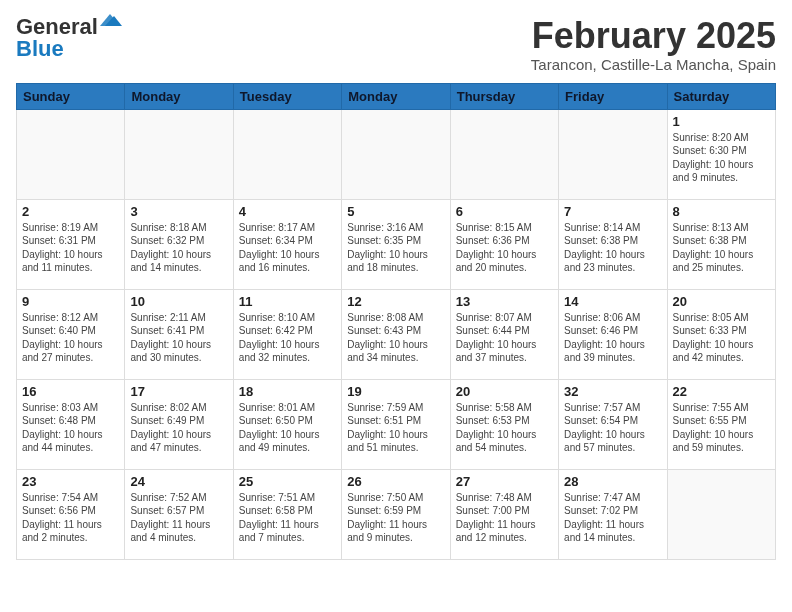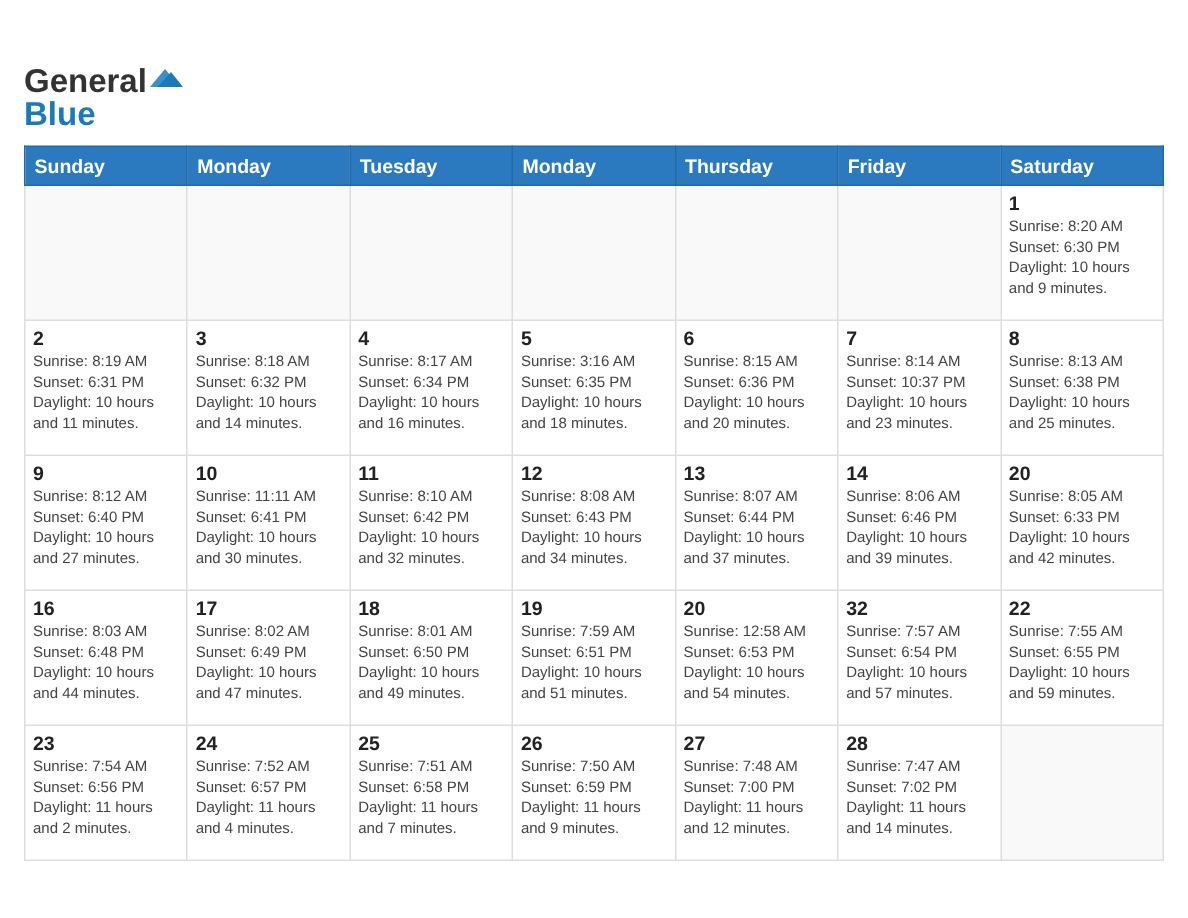--- a/index.html
+++ b/index.html
@@ -41,21 +41,21 @@
       font-size: 15px;
       color: #555;
     }
     .calendar {
       width: 100%;
       border-collapse: collapse;
       border: 1px solid #ccc;
     }
     .calendar th {
       background: #2b7abf;
-      color: #ffffff;
+      color: #0f172a;
       text-align: left;
       padding: 5px 6px;
       font-size: 13px;
       font-weight: bold;
       border: 1px solid #2169a8;
     }
     .calendar td {
       vertical-align: top;
       padding: 4px 5px;
       border: 1px solid #ddd;
@@ -79,28 +79,32 @@
       font-size: 10px;
       color: #444;
       line-height: 1.35;
     }
   </style>
 </head>
 <body>
 
 <div class="header">
   <div class="logo">
-    <div style="display:flex;align-items:center;margin-top:27px;">
+    <div style="display:flex;align-items:flex-start;">
       <span class="logo-text logo-general">General</span>
       <svg width="22" height="16" viewBox="0 0 22 16" style="margin-left:2px;margin-top:-4px;">
         <polygon points="0,14 10,2 20,14" fill="#1a7abf" opacity="0.85"></polygon>
         <polygon points="5,14 14,4 22,14" fill="#1a7abf"></polygon>
       </svg>
     </div>
     <span class="logo-text logo-blue">Blue</span>
+  </div>
+  <div class="title-block">
+    <div class="month-year">February 2025</div>
+    <div class="location">Tarancon, Castille-La Mancha, Spain</div>
   </div>
 </div>
 
 <table class="calendar">
   <thead>
     <tr>
     <th>Sunday</th>
         <th>Monday</th>
         <th>Tuesday</th>
         <th>Monday</th>
@@ -151,40 +155,40 @@
         </td>
         <td>
           <span class="day-num">6</span>
           <div class="day-info">Sunrise: 8:15 AM
 Sunset: 6:36 PM
 Daylight: 10 hours and 20 minutes.</div>
         </td>
         <td>
           <span class="day-num">7</span>
           <div class="day-info">Sunrise: 8:14 AM
-Sunset: 10:37 PM
+Sunset: 6:38 PM
 Daylight: 10 hours and 23 minutes.</div>
         </td>
         <td>
           <span class="day-num">8</span>
           <div class="day-info">Sunrise: 8:13 AM
 Sunset: 6:38 PM
 Daylight: 10 hours and 25 minutes.</div>
         </td>
       </tr>
       <tr>
         <td>
           <span class="day-num">9</span>
           <div class="day-info">Sunrise: 8:12 AM
 Sunset: 6:40 PM
 Daylight: 10 hours and 27 minutes.</div>
         </td>
         <td>
           <span class="day-num">10</span>
-          <div class="day-info">Sunrise: 11:11 AM
+          <div class="day-info">Sunrise: 2:11 AM
 Sunset: 6:41 PM
 Daylight: 10 hours and 30 minutes.</div>
         </td>
         <td>
           <span class="day-num">11</span>
           <div class="day-info">Sunrise: 8:10 AM
 Sunset: 6:42 PM
 Daylight: 10 hours and 32 minutes.</div>
         </td>
         <td>
@@ -232,21 +236,21 @@
 Daylight: 10 hours and 49 minutes.</div>
         </td>
         <td>
           <span class="day-num">19</span>
           <div class="day-info">Sunrise: 7:59 AM
 Sunset: 6:51 PM
 Daylight: 10 hours and 51 minutes.</div>
         </td>
         <td>
           <span class="day-num">20</span>
-          <div class="day-info">Sunrise: 12:58 AM
+          <div class="day-info">Sunrise: 5:58 AM
 Sunset: 6:53 PM
 Daylight: 10 hours and 54 minutes.</div>
         </td>
         <td>
           <span class="day-num">32</span>
           <div class="day-info">Sunrise: 7:57 AM
 Sunset: 6:54 PM
 Daylight: 10 hours and 57 minutes.</div>
         </td>
         <td>

